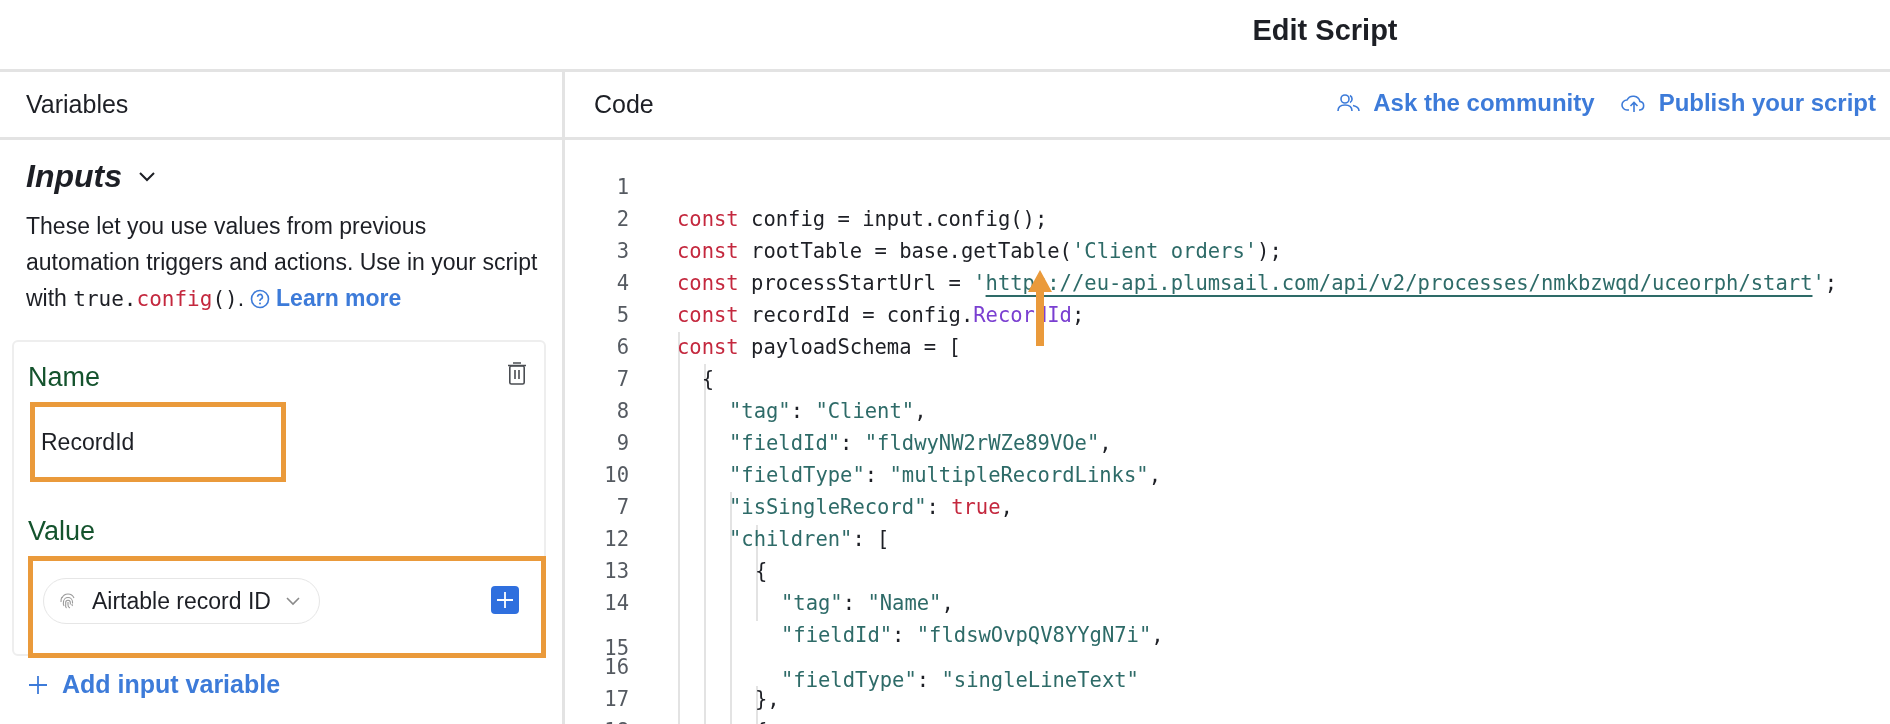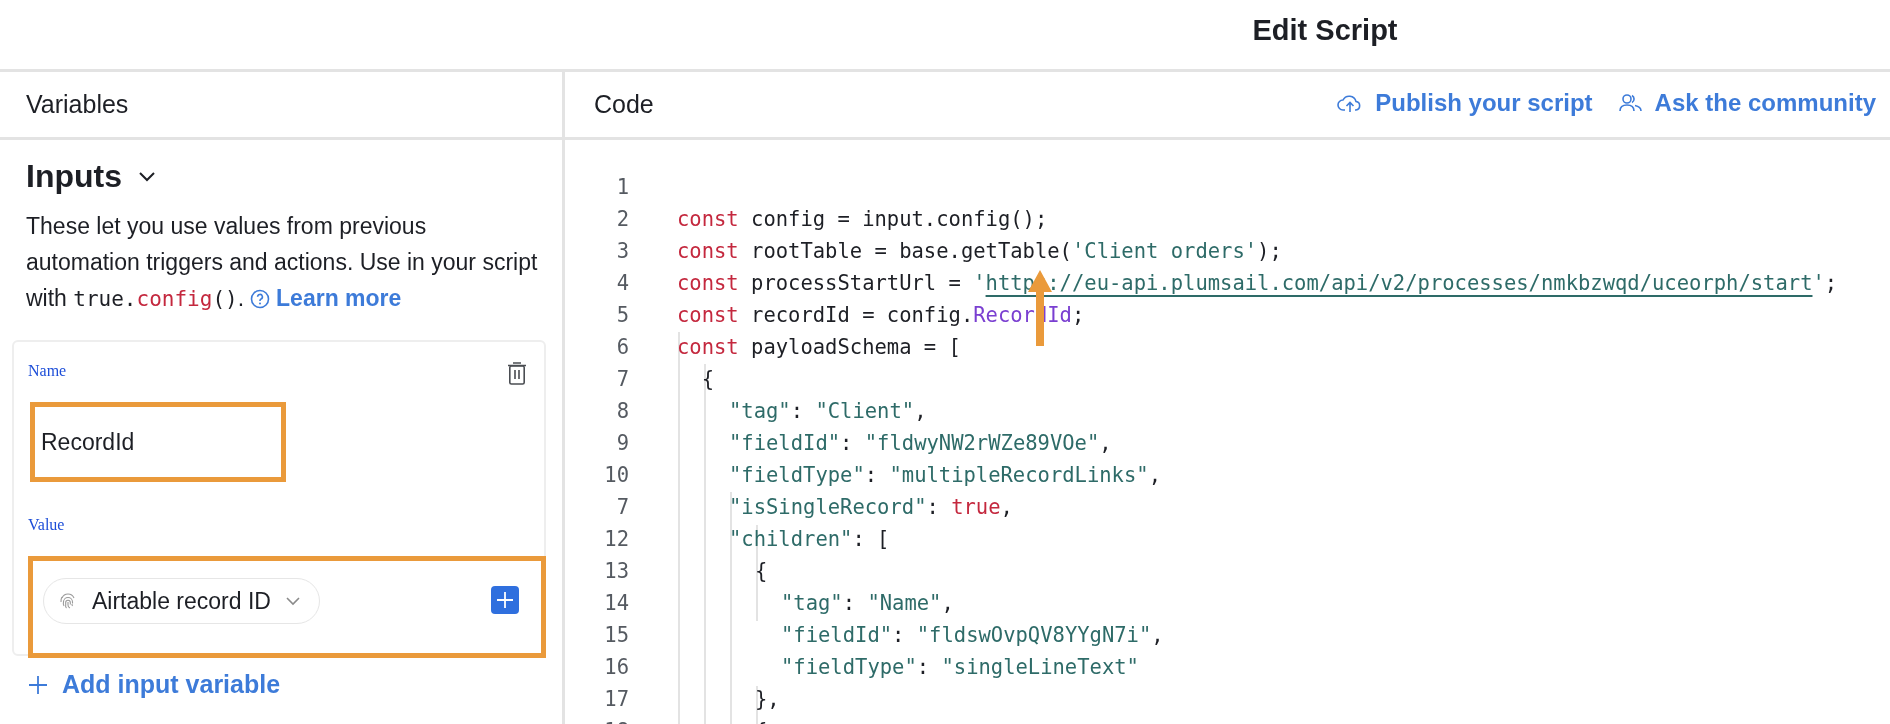--- a/index.html
+++ b/index.html
@@ -12,29 +12,29 @@
   .vline { position: absolute; top: 70px; left: 562px; width: 3px; height: 654px; background: #e3e3e3; }
 
   .subhead-left { position: absolute; left: 26px; top: 90px; font-size: 25px; color: #1d1f25; }
   .subhead-code { position: absolute; left: 594px; top: 90px; font-size: 25px; color: #1d1f25; }
   .code-actions { position: absolute; right: 14px; top: 89px; display: flex; align-items: center; gap: 26px; }
   .action { display: flex; align-items: center; gap: 12px; color: #3d7bd9; font-size: 24px; font-weight: bold; cursor: pointer; }
   .action svg { display: block; }
 
   
   .inputs-head { position: absolute; left: 26px; top: 158px; display: flex; align-items: center; gap: 16px; }
-  .inputs-head .h { font-size: 32px; font-weight: bold; color: #1d1f25; }
+  .inputs-head .h { font-size: 32px; font-weight: bold; color: #1d1f25; font-style: italic; }
   .desc { position: absolute; left: 26px; top: 208px; width: 520px; font-size: 23px; line-height: 36px; color: #1d1f25; }
   .desc .mono { font-family: "DejaVu Sans Mono", monospace; font-size: 21px; }
   .desc .kw { color: #c4283e; text-align: center; }
   .desc .learn { color: #3d7bd9; font-weight: bold; cursor: pointer; white-space: nowrap; }
   .desc .learn svg { vertical-align: -3px; margin: 0 6px 0 6px; }
 
   .card { position: absolute; left: 12px; top: 340px; width: 534px; height: 316px; border: 2px solid #eeeeee; border-radius: 6px; background: #fff; }
-  .card .lbl { position: absolute; font-size: 16px; color: #1d4ed8; font-family: Liberation Serif, serif; }
+  .card .lbl { position: absolute; font-size: 27px; color: #14532d; }
   .trash { position: absolute; right: 16px; top: 18px; cursor: pointer; }
   .name-box { position: absolute; left: 16px; top: 60px; width: 256px; height: 80px; border: 5px solid #ea9a3b; background: #fff; }
   .name-box input { position: absolute; left: 6px; top: 0; width: 236px; height: 70px; border: none; outline: none; font-family: "Liberation Sans", sans-serif; font-size: 23px; color: #1d1f25; background: transparent; }
   .value-box { position: absolute; left: 14px; top: 214px; width: 518px; height: 102px; border: 5px solid #ea9a3b; background: #fff; }
   .chip { position: absolute; left: 10px; top: 17px; height: 46px; padding: 0 18px 0 14px; border: 1px solid #e6e6e6; border-radius: 23px; display: flex; align-items: center; gap: 14px; background: #fff; cursor: pointer; }
   .chip .t { font-size: 23px; color: #1d1f25; }
   .plus-btn { position: absolute; right: 22px; top: 25px; width: 28px; height: 28px; background: #2f6fde; border-radius: 4px; display: flex; align-items: center; justify-content: center; cursor: pointer; }
 
   .add-var { position: absolute; left: 28px; top: 670px; display: flex; align-items: center; gap: 14px; color: #3d7bd9; font-size: 25px; font-weight: bold; cursor: pointer; }
 
@@ -118,39 +118,39 @@
 <div class="add-var">
   <svg width="20" height="20" viewBox="0 0 20 20">
       <path d="M10 1 V19 M1 10 H19" stroke="#3d7bd9" stroke-width="1.8"></path>
     </svg>
   <span>Add input variable</span>
 </div>
 
 <div class="subhead-code">Code</div>
 <div class="code-actions">
   <div class="action">
-    <svg width="26" height="20" viewBox="0 0 26 20">
-        <g fill="none" stroke="#3d7bd9" stroke-width="1.6">
-          <path d="M8 17 H6 a5 5 0 0 1 0-10 a7 7 0 0 1 13 1.5 a4.3 4.3 0 0 1 0 8.5 H18"></path>
-          <path d="M13 19 V10 M9.5 13 L13 9.5 L16.5 13"></path>
-        </g>
-      </svg>
-    <span>Publish your script</span>
-  </div>
-  <div class="action">
     <svg width="24" height="20" viewBox="0 0 24 20">
         <g fill="none" stroke="#3d7bd9" stroke-width="1.6">
           <circle cx="8" cy="6" r="4"></circle>
           <path d="M1 18 c0-4 3-6 7-6 s7 2 7 6"></path>
           <path d="M13 2.5 a4 4 0 0 1 0 7"></path>
           <path d="M16 12.5 c3 0.6 6 2.4 6 5.5"></path>
         </g>
       </svg>
     <span>Ask the community</span>
   </div>
+  <div class="action">
+    <svg width="26" height="20" viewBox="0 0 26 20">
+        <g fill="none" stroke="#3d7bd9" stroke-width="1.6">
+          <path d="M8 17 H6 a5 5 0 0 1 0-10 a7 7 0 0 1 13 1.5 a4.3 4.3 0 0 1 0 8.5 H18"></path>
+          <path d="M13 19 V10 M9.5 13 L13 9.5 L16.5 13"></path>
+        </g>
+      </svg>
+    <span>Publish your script</span>
+  </div>
 </div>
 
 <div class="editor">
 
   <div class="guide" style="left:113px; top:192px; height:400px;"></div>
   <div class="guide" style="left:139px; top:224px; height:370px;"></div>
   <div class="guide" style="left:165px; top:352px; height:240px;"></div>
   <div class="guide" style="left:191px; top:385px; height:96px;"></div>
   <div class="guide" style="left:191px; top:546px; height:50px;"></div>
 
@@ -203,21 +203,21 @@
     <span class="src" style="left:190px;">{</span>
   </div>
   <div class="line" style="top:383px;">
     <span class="ln">13</span>
     <span class="src" style="left:216px;"><span class="c-str">"tag"</span><span>: </span><span class="c-str">"Name"</span><span>,</span></span>
   </div>
   <div class="line" style="top:415px;">
     <span class="ln">14</span>
     <span class="src" style="left:216px;"><span class="c-str">"fieldId"</span><span>: </span><span class="c-str">"fldswOvpQV8YYgN7i"</span><span>,</span></span>
   </div>
-  <div class="line" style="top:447px;">
+  <div class="line" style="top:460px;">
     <span class="ln">15</span>
     <span class="src" style="left:216px;"><span class="c-str">"fieldType"</span><span>: </span><span class="c-str">"singleLineText"</span><span></span></span>
   </div>
   <div class="line" style="top:479px;">
     <span class="ln">16</span>
     <span class="src" style="left:190px;">},</span>
   </div>
   <div class="line" style="top:511px;">
     <span class="ln">17</span>
     <span class="src" style="left:190px;">{</span>

